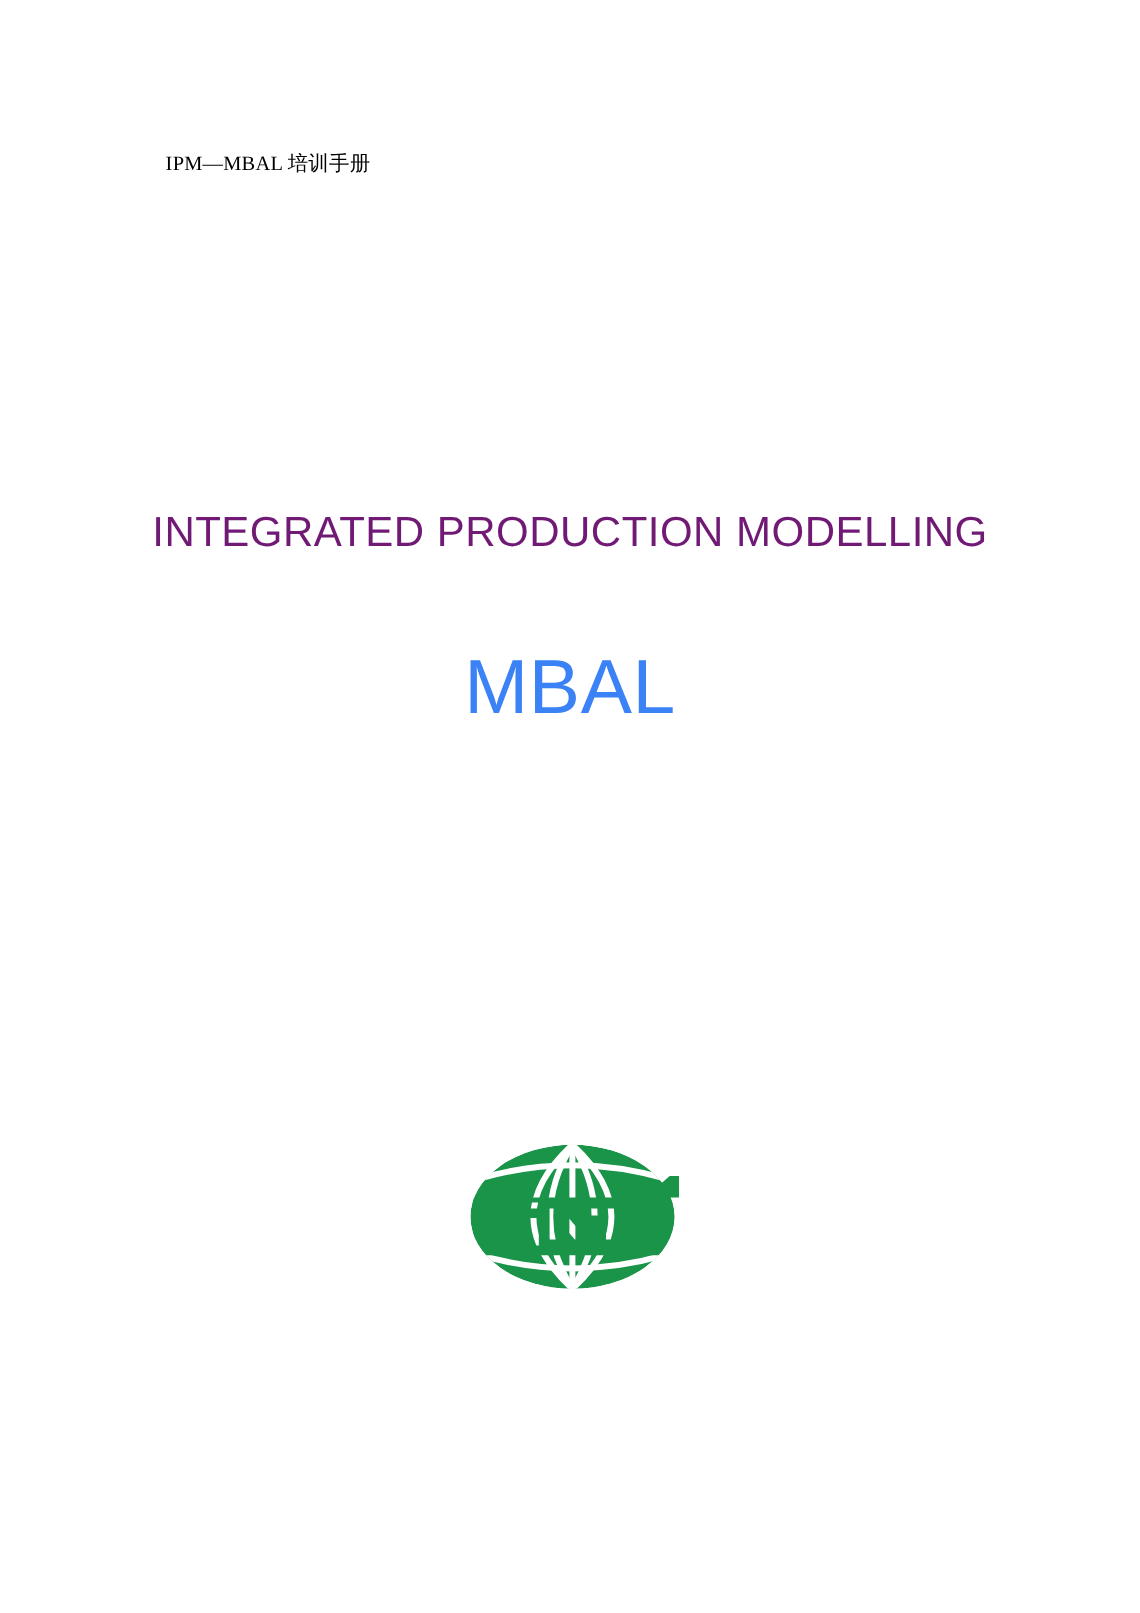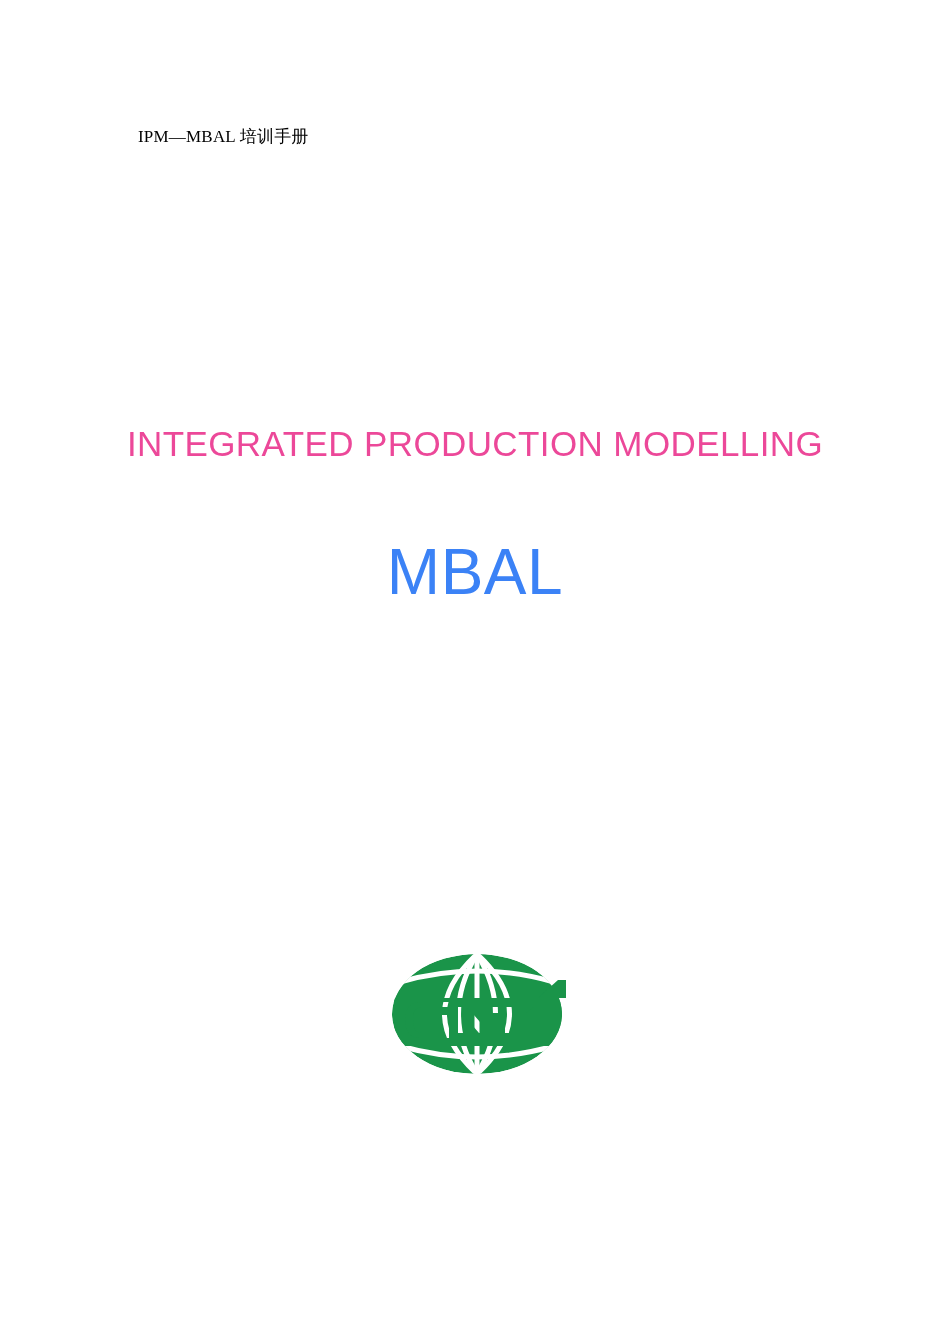--- a/index.html
+++ b/index.html
@@ -34,21 +34,21 @@
     position: absolute;
     left: 0;
     top: 424px;
     width: 950px;
     text-align: center;
   }
   .main-title {
     font-family: "Liberation Sans", "DejaVu Sans", sans-serif;
     font-size: 35px;
     font-weight: 400;
-    color: #ec4899;
+    color: #701a75;
     letter-spacing: 0.4px;
     white-space: nowrap;
   }
 
   .subtitle-block {
     position: absolute;
     left: 0;
     top: 539px;
     width: 950px;
     text-align: center;

